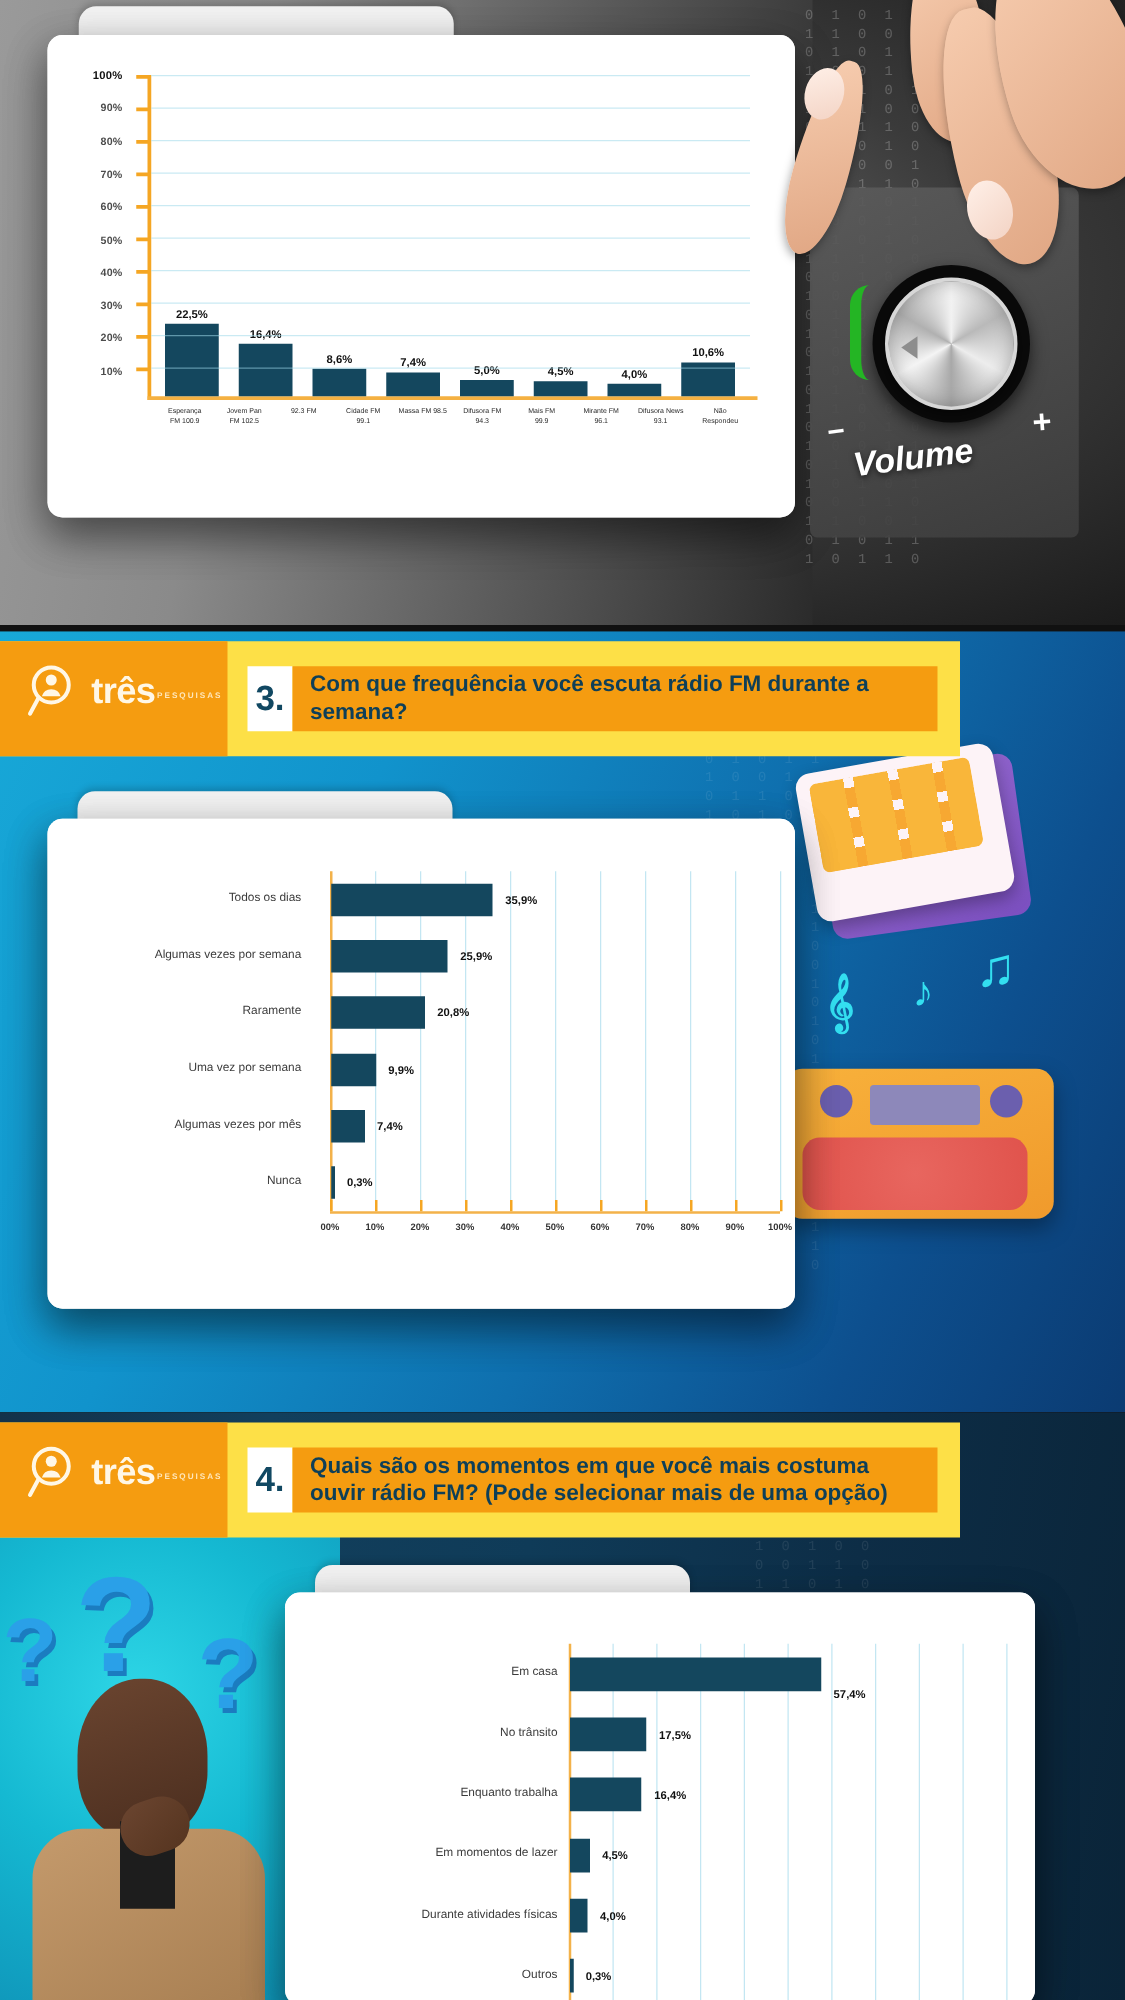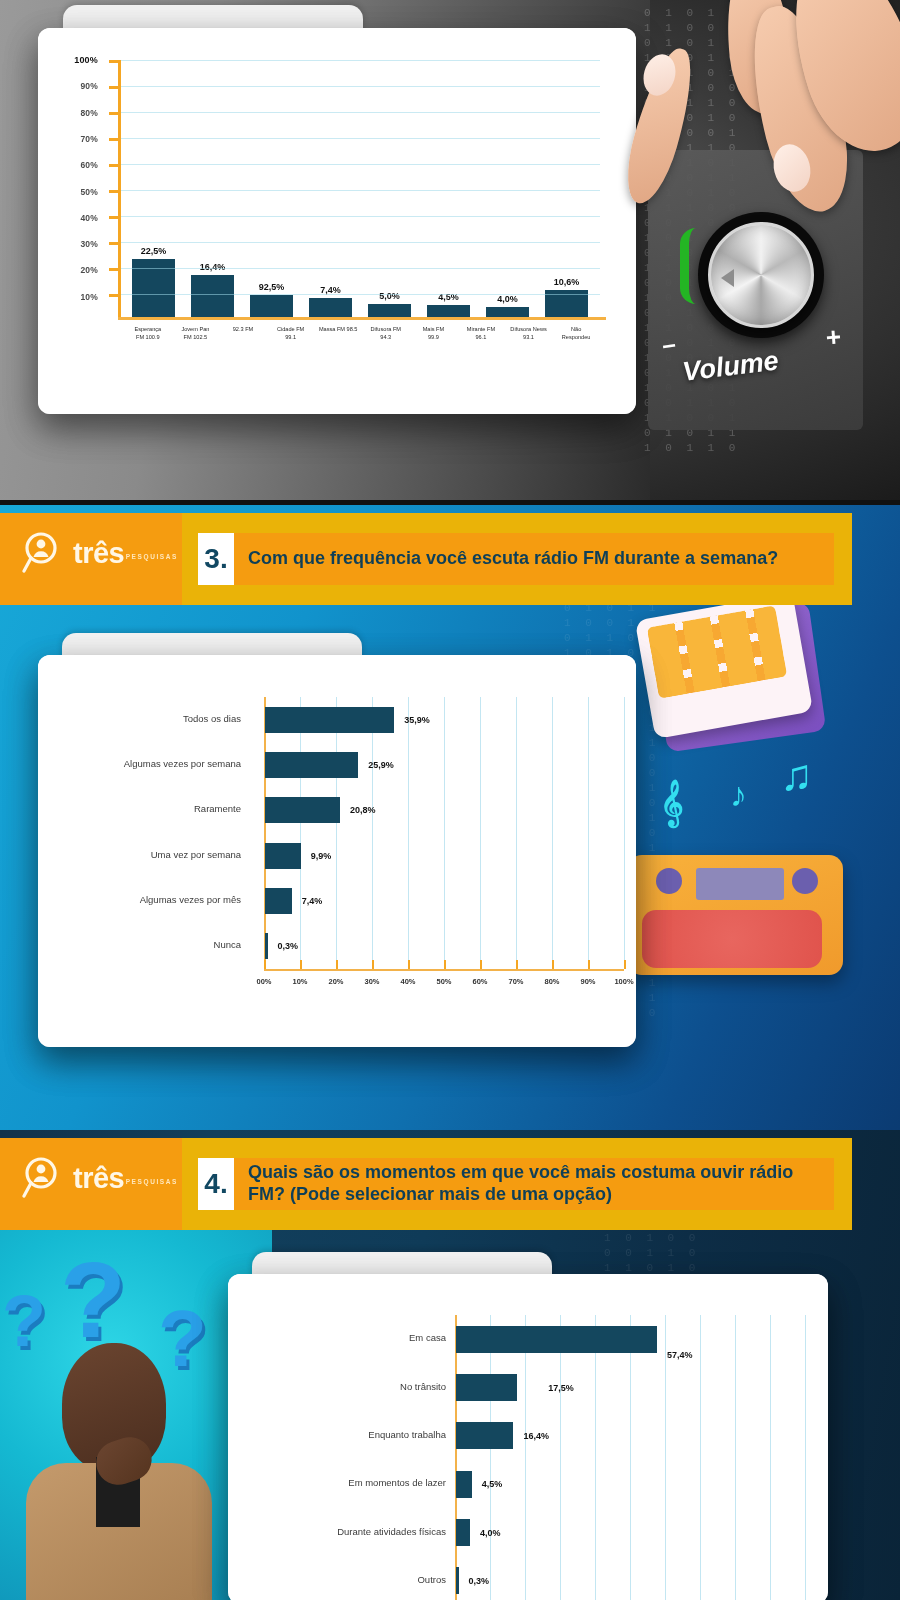--- a/index.html
+++ b/index.html
@@ -83,21 +83,21 @@
   .vol-minus { position:absolute; left:22px; top:182px; color:#fff; font-size:24px; font-weight:800;
      transform:rotate(-8deg); }
   .vol-plus { position:absolute; left:186px; top:172px; color:#fff; font-size:26px; font-weight:800;
      transform:rotate(-4deg); }
   .hand { position:absolute; left:610px; top:-6px; width:300px; height:330px; }
   .finger { position:absolute; border-radius:46% 46% 50% 50%/60% 60% 40% 40%;
      background:linear-gradient(150deg,#f7cdb0,#e0a683); box-shadow:0 3px 8px rgba(0,0,0,.35); }
   .nail { position:absolute; border-radius:50%; background:linear-gradient(150deg,#fff0e8,#f3d3c4); }
 
   
-  .hdr { position:absolute; left:0; width:852px; height:92px; background:#eab308; display:flex;justify-content:flex-end; }
+  .hdr { position:absolute; left:0; width:768px; height:92px; background:#fde047; display:flex;justify-content:flex-end; }
   .hdr-logo { width:182px; height:92px; background:#f59c10; position:relative; flex:0 0 182px; }
   .logo-wrap { position:absolute; left:22px; top:18px; display:flex; align-items:center; gap:7px; }
   .logo-mark { width:44px; height:44px; position:relative; }
   .logo-txt { color:#fff7e6; font-size:29px; font-weight:800; line-height:1; letter-spacing:-.5px; }
   .logo-sub { position:absolute; right:4px; top:40px; color:#ffe7bb; font-size:6.5px; letter-spacing:1.6px; font-weight:700;}
   .hdr-qwrap { flex:1; display:flex; align-items:center; padding:0 18px 0 16px; }
   .q-num { width:36px; height:52px; background:#ffffff; color:#114862; font-size:28px; font-weight:900;
      display:flex; align-items:center; justify-content:center; flex:0 0 36px; }
   .q-txt { flex:1; height:52px; background:#f59c10; color:#0e3f58; display:flex; align-items:center;
      padding:0 14px; font-size:18px; font-weight:800; line-height:1.22; }
@@ -196,21 +196,21 @@
                 <div class="vc-val">22,5%</div>
               </div>
             </div>
             <div class="vc-barcell">
               <div class="vc-bar" style="height: 16.4%;">
                 <div class="vc-val">16,4%</div>
               </div>
             </div>
             <div class="vc-barcell">
               <div class="vc-bar" style="height: 8.6%;">
-                <div class="vc-val">92,5%</div>
+                <div class="vc-val">8,6%</div>
               </div>
             </div>
             <div class="vc-barcell">
               <div class="vc-bar" style="height: 7.4%;">
                 <div class="vc-val">7,4%</div>
               </div>
             </div>
             <div class="vc-barcell">
               <div class="vc-bar" style="height: 5%;">
                 <div class="vc-val">5,0%</div>
@@ -506,21 +506,21 @@
           <div class="hc-gridline" style="left: 175px; height: 290px;"></div>
           <div class="hc-gridline" style="left: 210px; height: 290px;"></div>
           <div class="hc-gridline" style="left: 245px; height: 290px;"></div>
           <div class="hc-gridline" style="left: 280px; height: 290px;"></div>
           <div class="hc-gridline" style="left: 315px; height: 290px;"></div>
           <div class="hc-gridline" style="left: 350px; height: 290px;"></div>
           <div class="hc-axis" style="left: 0px;"></div>
           <div class="hc-bar" style="position: absolute; left: 1px; top: 10.6667px; width: 200.9px; height: 27px;"></div>
           <div class="hc-val" style="position: absolute; left: 204.9px; top: 40px; transform: translateY(-50%);">57,4%</div>
           <div class="hc-bar" style="position: absolute; left: 1px; top: 59px; width: 61.25px; height: 27px;"></div>
-          <div class="hc-val" style="position: absolute; left: 65.25px; top: 72.5px; transform: translateY(-50%); padding-left: 21px;">17,5%</div>
+          <div class="hc-val" style="position: absolute; left: 65.25px; top: 72.5px; transform: translateY(-50%);">17,5%</div>
           <div class="hc-bar" style="position: absolute; left: 1px; top: 107.333px; width: 57.4px; height: 27px;"></div>
           <div class="hc-val" style="position: absolute; left: 61.4px; top: 120.833px; transform: translateY(-50%);">16,4%</div>
           <div class="hc-bar" style="position: absolute; left: 1px; top: 155.667px; width: 15.75px; height: 27px;"></div>
           <div class="hc-val" style="position: absolute; left: 19.75px; top: 169.167px; transform: translateY(-50%);">4,5%</div>
           <div class="hc-bar" style="position: absolute; left: 1px; top: 204px; width: 14px; height: 27px;"></div>
           <div class="hc-val" style="position: absolute; left: 18px; top: 217.5px; transform: translateY(-50%);">4,0%</div>
           <div class="hc-bar" style="position: absolute; left: 1px; top: 252.333px; width: 2.5px; height: 27px;"></div>
           <div class="hc-val" style="position: absolute; left: 6.5px; top: 265.833px; transform: translateY(-50%);">0,3%</div>
         </div>
         <div class="hc-lab" style="position: absolute; left: 0px; width: 170px; top: 17.1667px;">Em casa</div>

